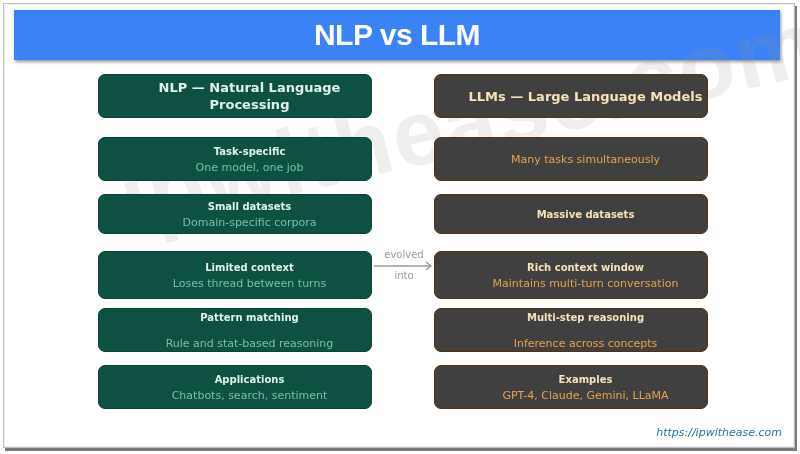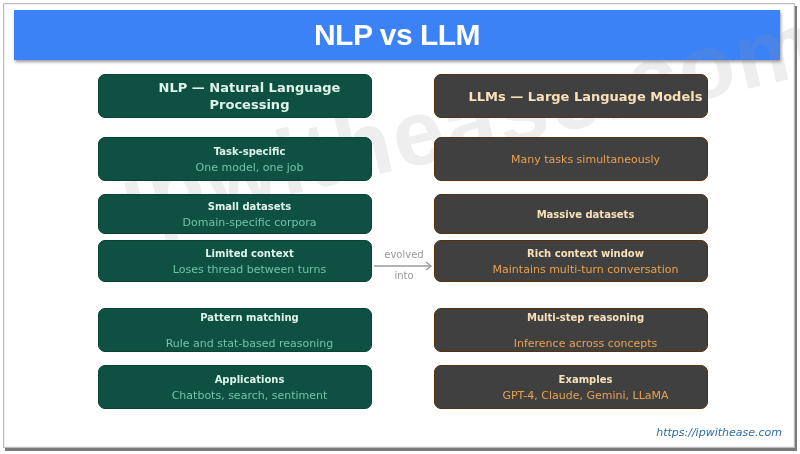--- a/index.html
+++ b/index.html
@@ -7,21 +7,21 @@
   .frame { position:absolute; left:3px; top:3px; width:790px; height:443px; border:1px solid #bdbdbd; box-shadow: 2px 3px 0 #7a7a7a, inset 0 0 0 1px #efefef; background:#fff; }
   .title-bar { position:absolute; left:14px; top:10px; width:766px; height:50px; background:#3b82f6; box-shadow: 1px 2px 3px rgba(0,0,0,0.4); display:flex; align-items:center; justify-content:center; }
   .title-bar span { color:#fff; font-family:"Liberation Sans", sans-serif; font-weight:bold; font-size:30px; letter-spacing:-0.5px; }
   .watermark { position:absolute; left:110px; top:150px; font-family:"Liberation Sans", sans-serif; font-weight:bold; font-size:92px; color:rgba(150,150,150,0.16); transform:rotate(-13deg); transform-origin:left top; white-space:nowrap; letter-spacing:2px; pointer-events:none; }
   .box { position:absolute; width:274px; border-radius:7px; display:flex; flex-direction:column; align-items:center; justify-content:center; text-align:center; font-family:"DejaVu Sans", sans-serif; box-sizing:border-box;padding-left:29px; }
   .nlp { left:98px; background:#0e5143; border:1px solid #0a4236; }
   .llm { left:434px; background:#404040; border:1px solid #5a3005; }
   .hdr { top:74px; height:44px; }
   .row1 { top:137px; height:44px; }
   .row2 { top:194px; height:40px; }
-  .row3 { top:240px; height:42px; }
+  .row3 { top:251px; height:48px; }
   .row4 { top:308px; height:44px;justify-content:space-between; }
   .row5 { top:365px; height:44px;text-align:right; }
   .nlp .t { color:#dff3e8; }
   .nlp .s { color:#72c2a4; }
   .llm .t { color:#f8e0b8; }
   .llm .s { color:#e8a24c; }
   .hdr .t { font-size:13px; font-weight:600; }
   .t { font-size:10px; font-weight:bold; line-height:17px; }
   .s { font-size:11px; line-height:15px; }
   .hdr .t { font-weight:bold; }

